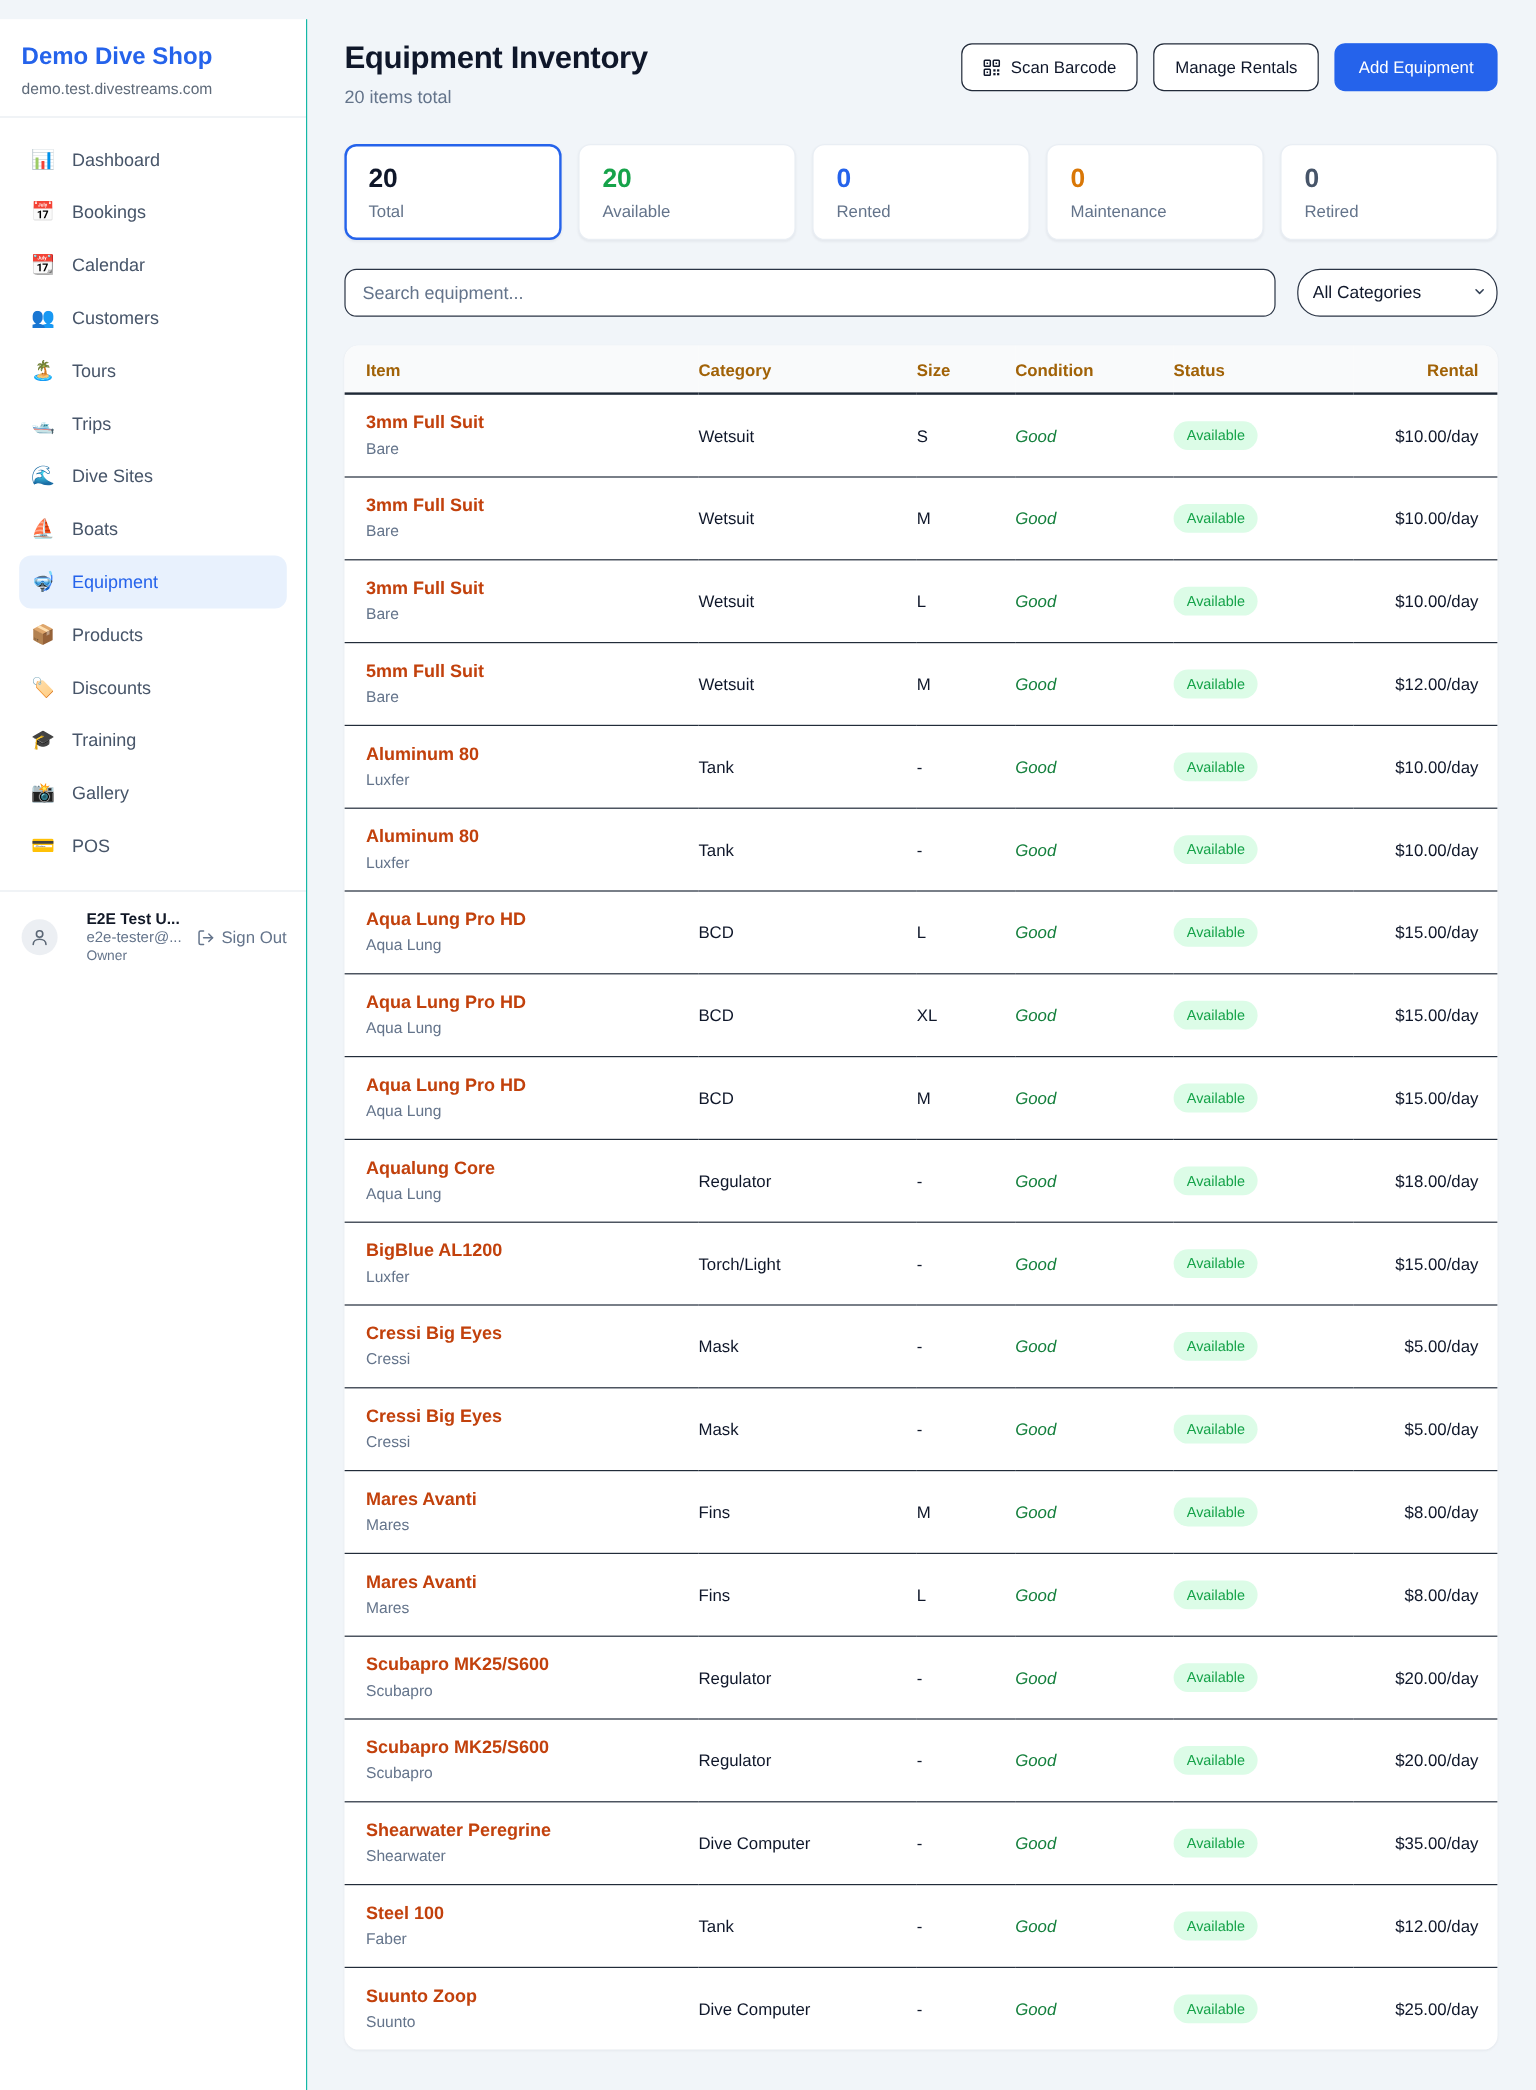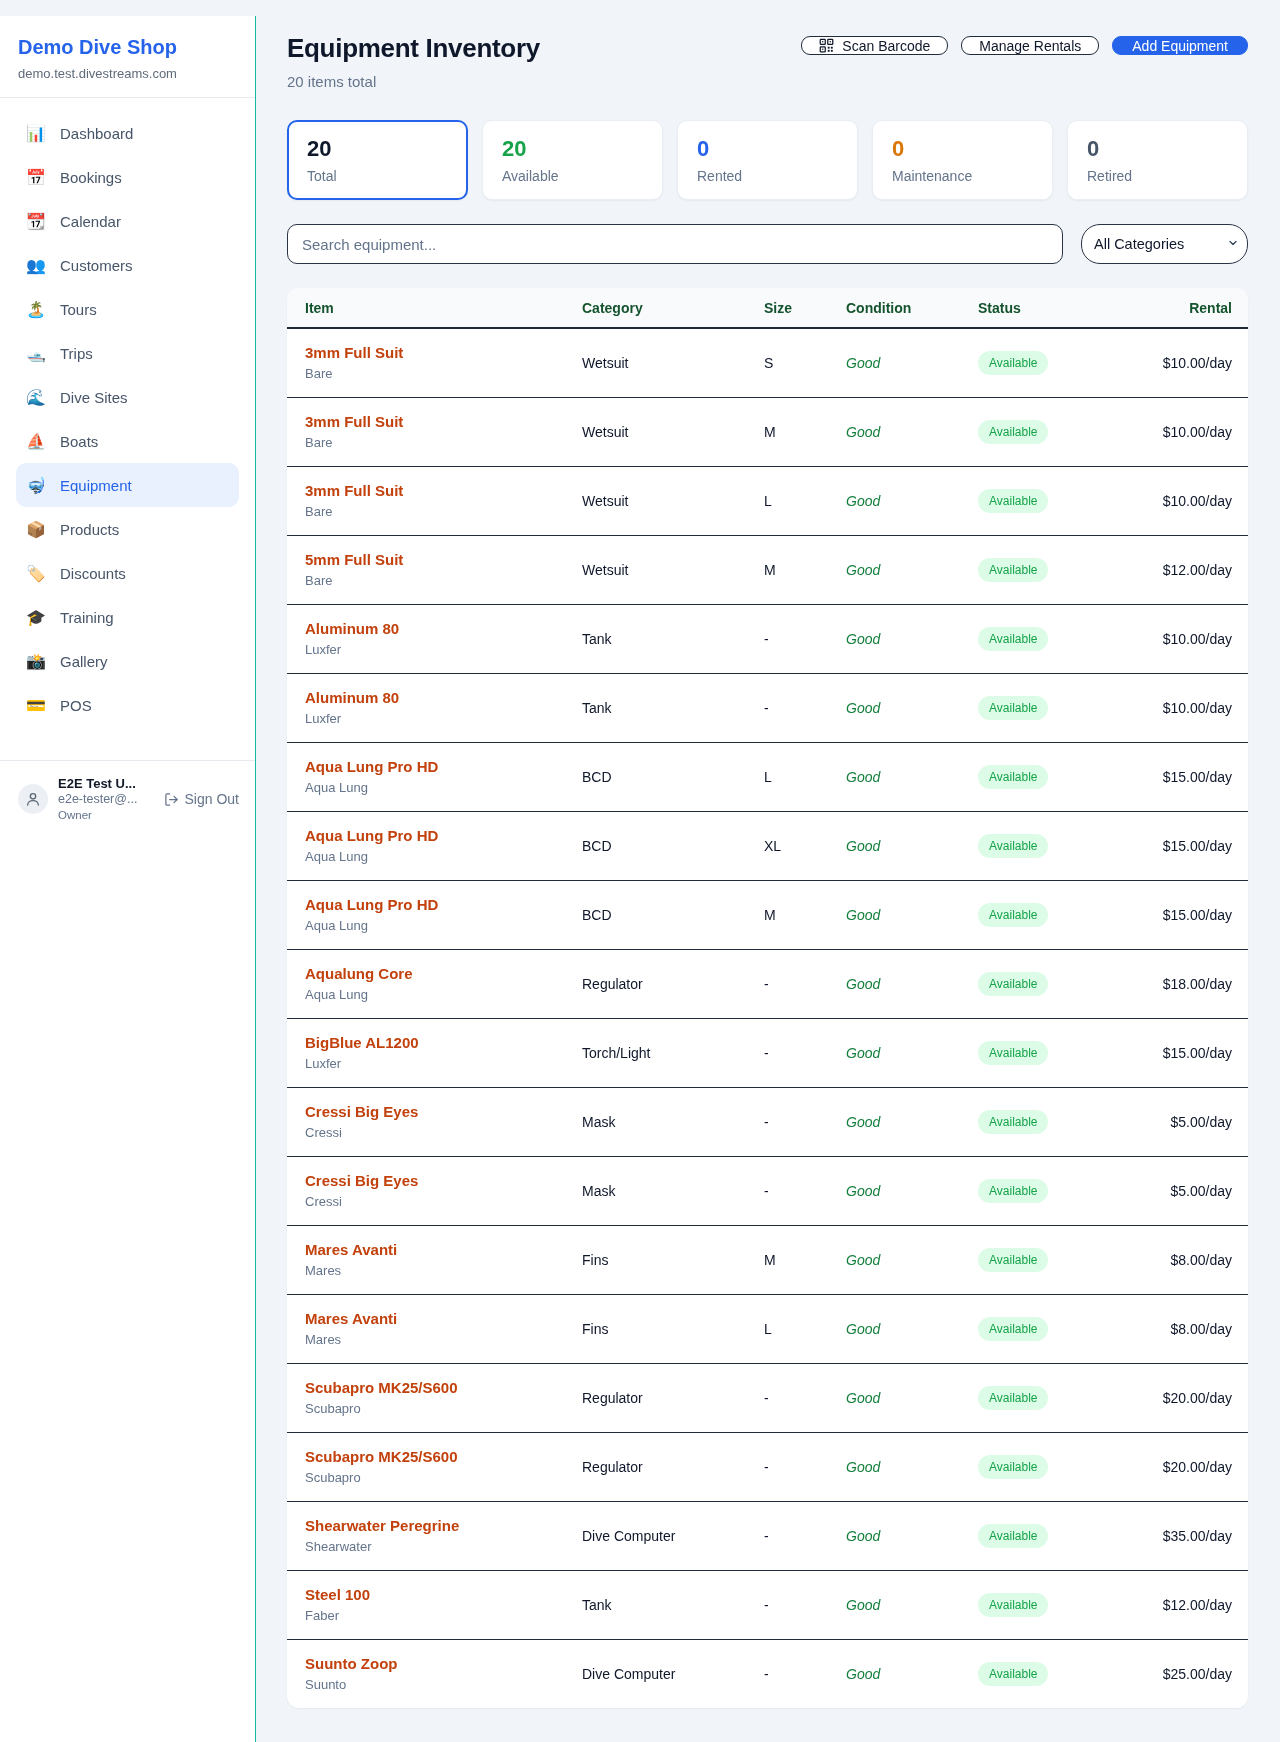--- a/index.html
+++ b/index.html
@@ -20,23 +20,23 @@
   .brand-domain { font-size: 13px; color: #5f6b7a; margin-top: 7px; }
   .nav { padding: 13px 16px; }
   .nav-item {
     display: flex; align-items: center; gap: 13px;
     height: 44px; padding: 0 10px; border-radius: 10px;
     font-size: 15px; color: #475569; cursor: pointer; text-decoration: none;
   }
   .nav-item .nav-icon { width: 21px; font-size: 16px; text-align: center; }
   .nav-item.active { background: #e8f1fd; color: #2563eb; font-weight: 500; }
   .user-box {
-    border-top: 1px solid #e7ebf0; margin-top: 20px;
+    border-top: 1px solid #e7ebf0; margin-top: 2px;
     padding: 15px 16px 15px 18px;
-    display: flex; align-items: center; gap: 10px;
+    display: flex; align-items: center; gap: 24px;
   }
   .avatar {
     width: 30px; height: 30px; border-radius: 50%;
     background: #eceff3; flex: none;
     display: flex; align-items: center; justify-content: center;
   }
   .user-meta { line-height: 1.25; min-width: 0; }
   .user-name { font-size: 13px; font-weight: 700; color: #111827; white-space: nowrap; }
   .user-email { font-size: 12.5px; color: #64748b; white-space: nowrap; }
   .user-role { font-size: 11.5px; color: #64748b; }
@@ -45,21 +45,21 @@
     color: #64748b; font-size: 14px; cursor: pointer; white-space: nowrap;
     background: none; border: none; font-family: inherit;
   }
   
   .main { margin-left: 256px; padding: 33px 32px 0 31px; }
   .page-header { display: flex; justify-content: space-between; margin-bottom: 30px; }
   .page-title { font-size: 26px; font-weight: 700; color: #0f172a; letter-spacing: -0.3px; }
   .page-subtitle { font-size: 15px; color: #64748b; margin-top: 9px; }
   .actions { display: flex; gap: 13px; align-items: flex-start; padding-top: 3px; }
   .btn {
-    height: 19px; display: inline-flex; align-items: center; gap: 8px;
+    height: 40px; display: inline-flex; align-items: center; gap: 8px;
     padding: 0 17px; border-radius: 9px; font-size: 14px; font-weight: 500;
     font-family: inherit; cursor: pointer;
     background: #fff; border: 1px solid #222b3a; color: #0f172a;
   }
   .btn.primary { background: #2563eb; border-color: #2563eb; color: #fff; padding: 0 19px; }
   
   .stats { display: flex; gap: 14px; margin-bottom: 24px; }
   .stat-card {
     flex: 1; background: #fff; border: 1px solid #e9eef4; border-radius: 10px;
     padding: 15px 19px; box-shadow: 0 1px 2px rgba(15,23,42,.05); cursor: pointer;
@@ -82,21 +82,21 @@
   }
   .select-chevron { position: absolute; right: 9px; top: 13px; pointer-events: none; }
   
   .table-card {
     background: #fff; border-radius: 12px; overflow: hidden;
     box-shadow: 0 1px 2px rgba(15,23,42,.05); margin-bottom: 32px;
   }
   table { width: 100%; border-collapse: collapse; table-layout: fixed; }
   thead th {
     background: #f9fafb; height: 40px; vertical-align: middle; text-align: left;
-    font-size: 14px; font-weight: 700; color: #14532d;
+    font-size: 14px; font-weight: 700; color: #a16207;
     border-bottom: 2px solid #1e2836;
   }
   th:first-child, td:first-child { padding-left: 18px; }
   th:last-child, td:last-child { text-align: right; padding-right: 16px; }
   tbody tr { height: 69px; cursor: pointer; }
   tbody tr:not(:first-child) td { border-top: 1px solid #222c3a; }
   tbody td { vertical-align: middle; font-size: 14px; color: #0f172a; }
   .item-name { color: #c2410c; font-size: 15px; font-weight: 600; line-height: 1.2; cursor: pointer; }
   .item-brand { color: #64748b; font-size: 13px; margin-top: 4px; }
   .cond { color: #15803d; cursor: pointer; font-style: italic; }

